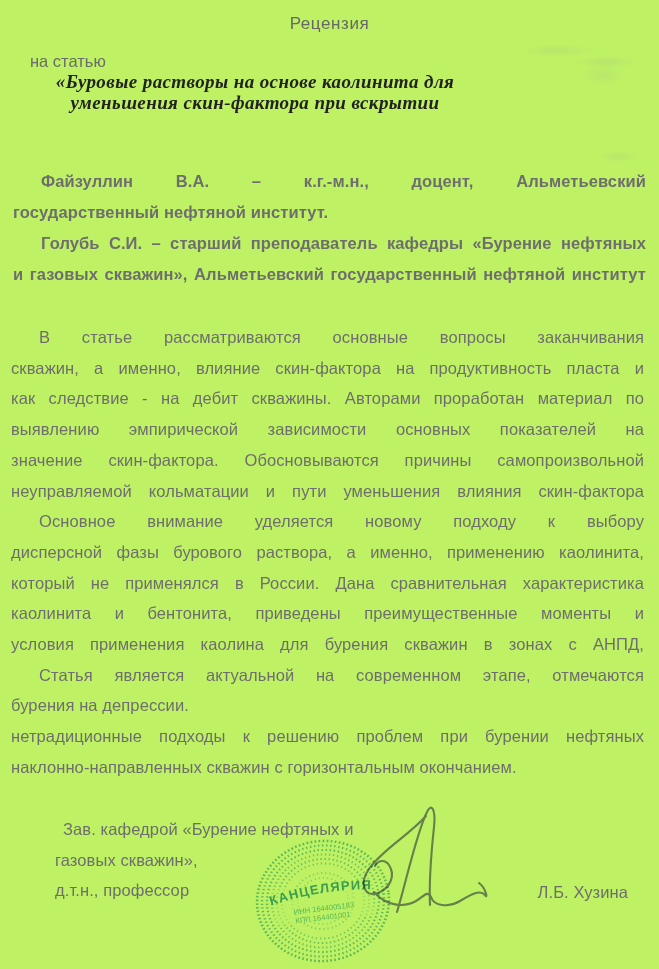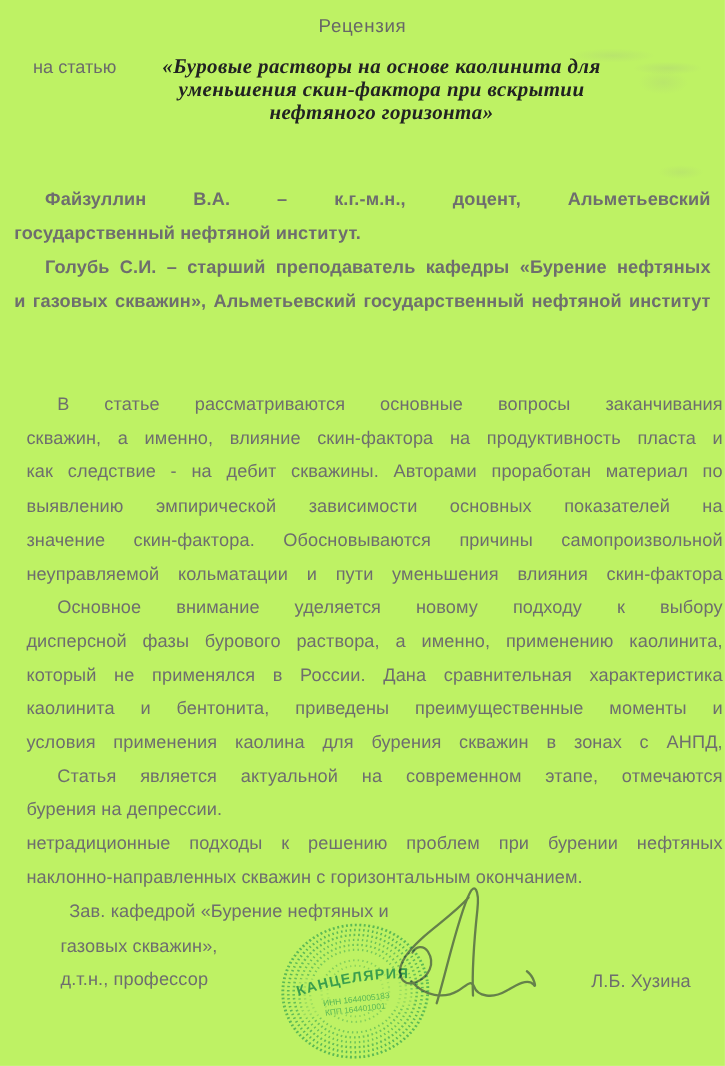--- a/index.html
+++ b/index.html
@@ -14,21 +14,21 @@
   
   .doc-title{
     position:absolute;top:13px;left:0;right:0;
     text-align:center;
     font-size:17px;line-height:22px;
     letter-spacing:.6px;
     color:#676767;
   }
   .article-row{
     position:absolute;top:50px;left:14px;right:10px;
-    display:flex;align-items:flex-start;
+    display:flex;align-items:flex-start;flex-direction:column;
   }
   .article-label{
     flex:0 0 auto;
     padding:2px 0 0 16px;
     font-size:16.5px;color:#6b6b6b;
     white-space:nowrap;
   }
   .article-title{
     flex:0 0 auto;
     width:470px;margin-left:6px;
@@ -40,24 +40,23 @@
     color:#222222;
   }
   
   .authors{
     position:absolute;top:166px;left:13px;width:633px;
     font-size:16.5px;line-height:31px;
     letter-spacing:.1px;
     font-weight:bold;
   }
   .body-text{
-    position:absolute;top:322px;left:24px;width:633px;
+    position:absolute;top:322px;left:11px;width:633px;
     font-size:16.5px;line-height:30.7px;
     letter-spacing:.1px;
-    margin-top:31px;
   }
   .ln{min-height:1em;}
   .j{text-align:justify;text-align-last:justify;}
   .ind{text-indent:28px;}
   
   .sig-block{
     position:absolute;top:814px;left:31px;width:633px;height:130px;
     font-size:16.5px;line-height:30.7px;
     letter-spacing:.1px;
   }
@@ -94,21 +93,20 @@
 
 <div class="page">
 
   <div class="doc-title">Рецензия</div>
 
   <div class="article-row">
     <div class="article-label">на статью</div>
     <div class="article-title">
       <div class="ln">«Буровые растворы на основе каолинита для</div>
       <div class="ln">уменьшения скин-фактора при вскрытии</div>
-      <div class="ln">нефтяного горизонта»</div>
     </div>
   </div>
 
   <div class="authors">
     <div class="ln j ind">Файзуллин В.А. – к.г.-м.н., доцент, Альметьевский</div>
     <div class="ln">государственный нефтяной институт.</div>
     <div class="ln j ind">Голубь С.И. – старший преподаватель кафедры «Бурение нефтяных</div>
     <div class="ln j">и газовых скважин», Альметьевский государственный нефтяной институт</div>
   </div>
 

